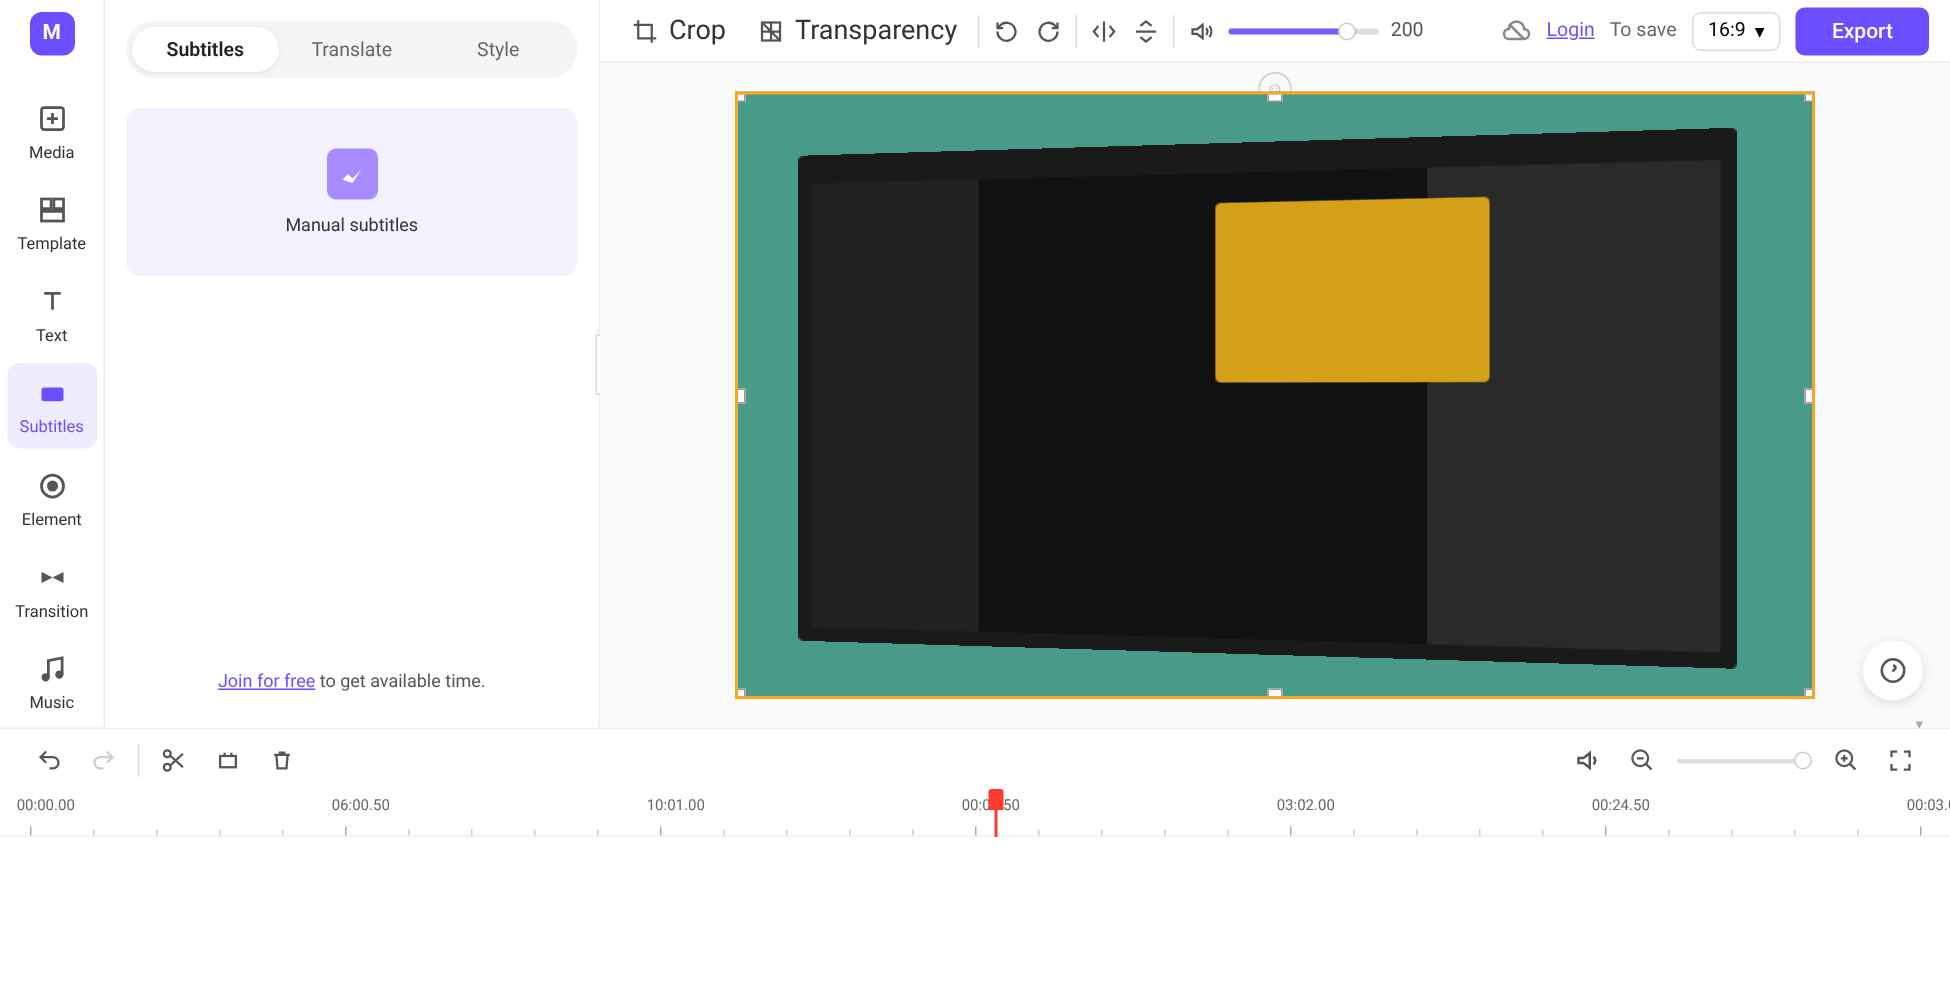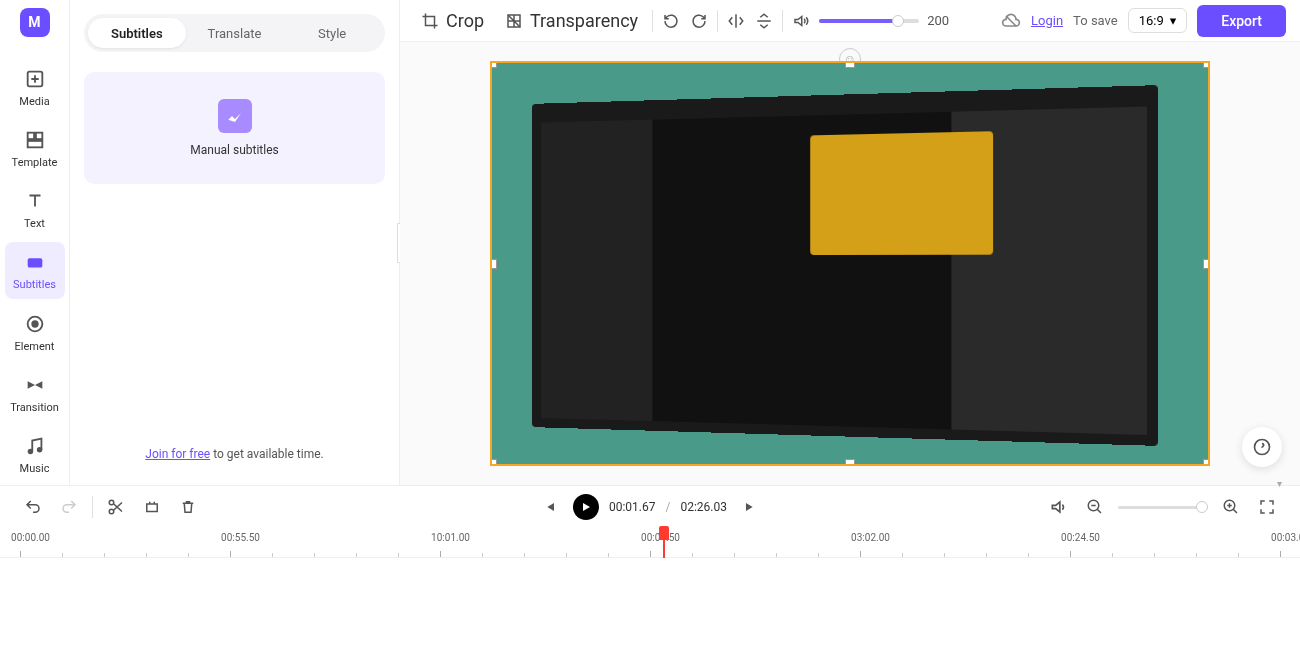--- a/index.html
+++ b/index.html
@@ -292,40 +292,20 @@
         <svg width="18" height="18" viewBox="0 0 24 24" fill="none" stroke="#555" stroke-width="2">
           <rect x="5" y="8" width="14" height="10"></rect>
           <path d="M9 5v3M15 5v3"></path>
         </svg>
       </div>
     <div class="pb-icon">
         <svg width="18" height="18" viewBox="0 0 24 24" fill="none" stroke="#555" stroke-width="2">
           <path d="M5 7h14M10 7V5h4v2M7 7l1 12h8l1-12"></path>
         </svg>
       </div>
-    <div class="pb-center">
-      <div class="pb-icon">
-          <svg width="16" height="16" viewBox="0 0 24 24" fill="#555">
-            <path d="M6 6v12M18 6l-10 6 10 6z"></path>
-          </svg>
-        </div>
-      <div class="play-btn">
-          <svg width="12" height="12" viewBox="0 0 24 24">
-            <path d="M6 4l14 8-14 8z"></path>
-          </svg>
-        </div>
-      <span class="time-text">00:01.67</span>
-      <span class="time-text time-sep">/</span>
-      <span class="time-text">02:26.03</span>
-      <div class="pb-icon">
-          <svg width="16" height="16" viewBox="0 0 24 24" fill="#555">
-            <path d="M18 6v12M6 6l10 6-10 6z"></path>
-          </svg>
-        </div>
-    </div>
     <div class="pb-right">
       <div class="pb-icon">
           <svg width="20" height="20" viewBox="0 0 24 24" fill="none" stroke="#555" stroke-width="2">
             <path d="M4 10v4h4l5 4V6l-5 4H4zM16 9a4 4 0 0 1 0 6"></path>
           </svg>
         </div>
       <div class="pb-icon">
           <svg width="18" height="18" viewBox="0 0 24 24" fill="none" stroke="#555" stroke-width="2">
             <circle cx="10" cy="10" r="7"></circle>
             <path d="M7 10h6M15 15l5 5"></path>
@@ -349,21 +329,21 @@
   </div>
 
   <div class="timeline-ruler">
     <div class="ruler-inner" id="ruler-inner">
         <div class="tick-label" style="left: 0%;">00:00.00</div>
         <div class="tick" style="left: 0%;"></div>
         <div class="tick small" style="left: 3.33333%;"></div>
         <div class="tick small" style="left: 6.66667%;"></div>
         <div class="tick small" style="left: 10%;"></div>
         <div class="tick small" style="left: 13.3333%;"></div>
-        <div class="tick-label" style="left: 16.6667%;">00:55.50</div>
+        <div class="tick-label" style="left: 16.6667%;">06:00.50</div>
         <div class="tick" style="left: 16.6667%;"></div>
         <div class="tick small" style="left: 20%;"></div>
         <div class="tick small" style="left: 23.3333%;"></div>
         <div class="tick small" style="left: 26.6667%;"></div>
         <div class="tick small" style="left: 30%;"></div>
         <div class="tick-label" style="left: 33.3333%;">10:01.00</div>
         <div class="tick" style="left: 33.3333%;"></div>
         <div class="tick small" style="left: 36.6667%;"></div>
         <div class="tick small" style="left: 40%;"></div>
         <div class="tick small" style="left: 43.3333%;"></div>

